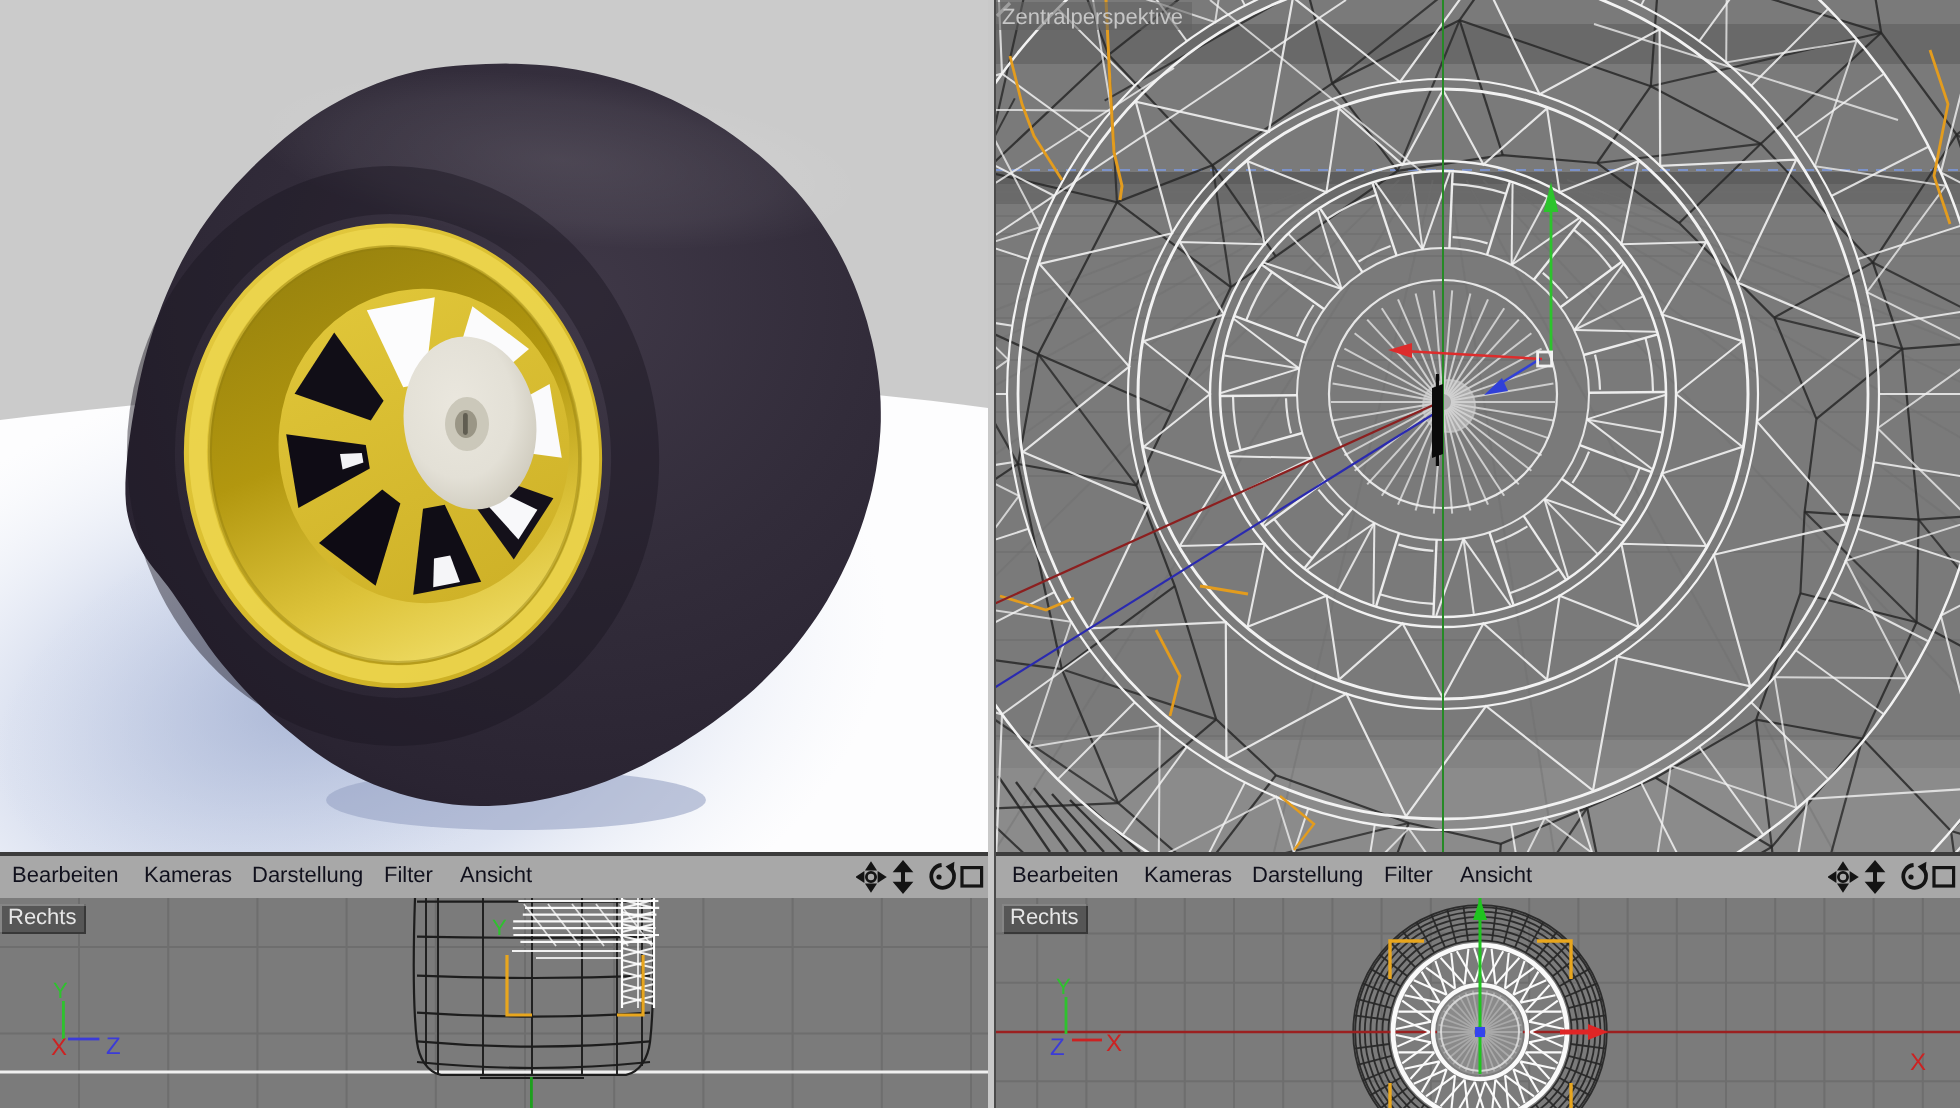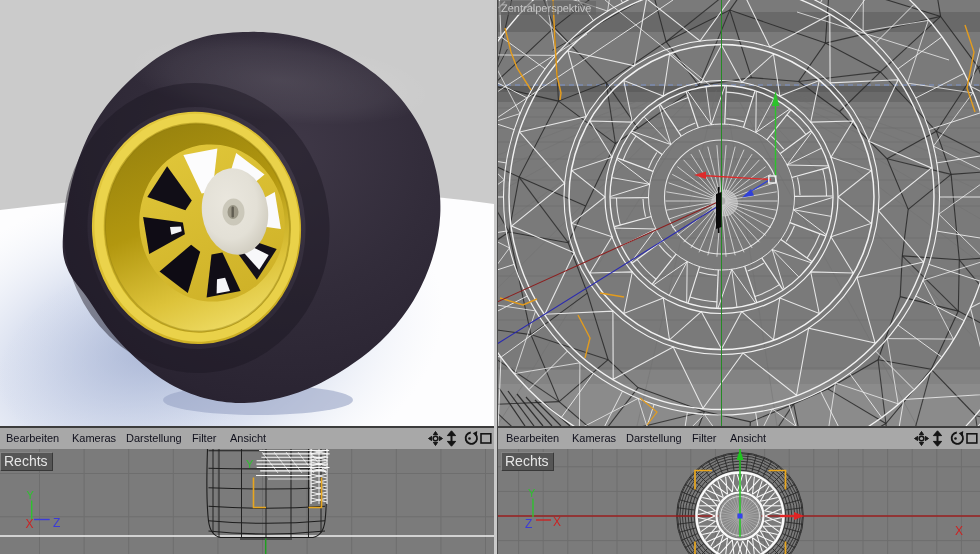--- a/index.html
+++ b/index.html
@@ -1,16 +1,16 @@
 <!DOCTYPE html>
 <html><head><meta charset="utf-8"><style>
 html,body{margin:0;padding:0;width:980px;height:554px;overflow:hidden;background:#7b7b7b;
 font-family:"Liberation Sans",sans-serif;-webkit-font-smoothing:antialiased;}
 .abs{position:absolute;}
-.vplabel{position:absolute;background:#565656;color:#e6e6e6;font-size:14px;padding:1px 5px 2px 4px;
+.vplabel{position:absolute;background:#565656;color:#e6e6e6;font-size:11px;padding:1px 5px 2px 4px;
 box-shadow:inset 1px 1px 0 rgba(255,255,255,0.28), inset -1px -1px 0 rgba(0,0,0,0.35);}
 </style></head>
 <body>
 <div class="abs" style="left:0;top:0;width:494px;height:426px">
 <svg width="494" height="426" viewBox="0 0 494 426">
       <defs>
         <radialGradient id="tg" cx="0.60" cy="0.32" r="0.85">
           <stop offset="0" stop-color="#3f3847"></stop>
           <stop offset="0.45" stop-color="#322c3a"></stop>
           <stop offset="0.8" stop-color="#2a2432"></stop>

